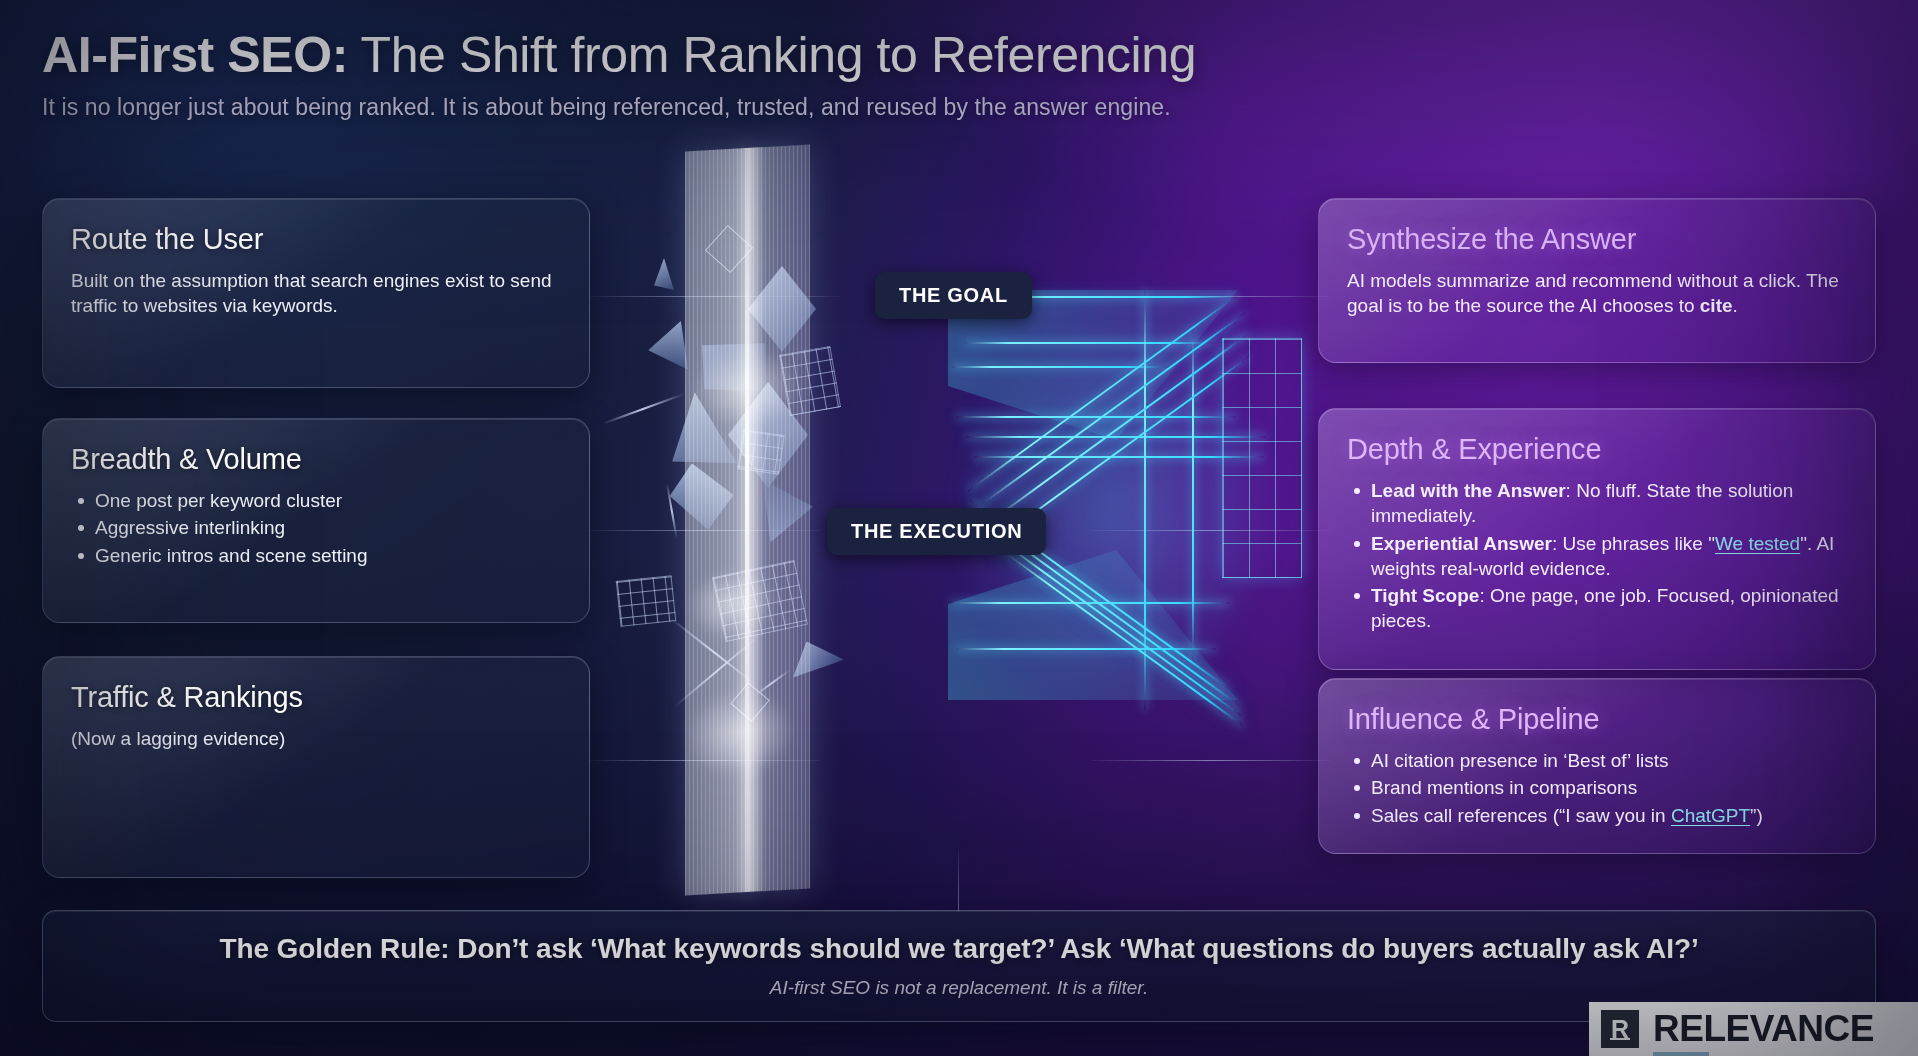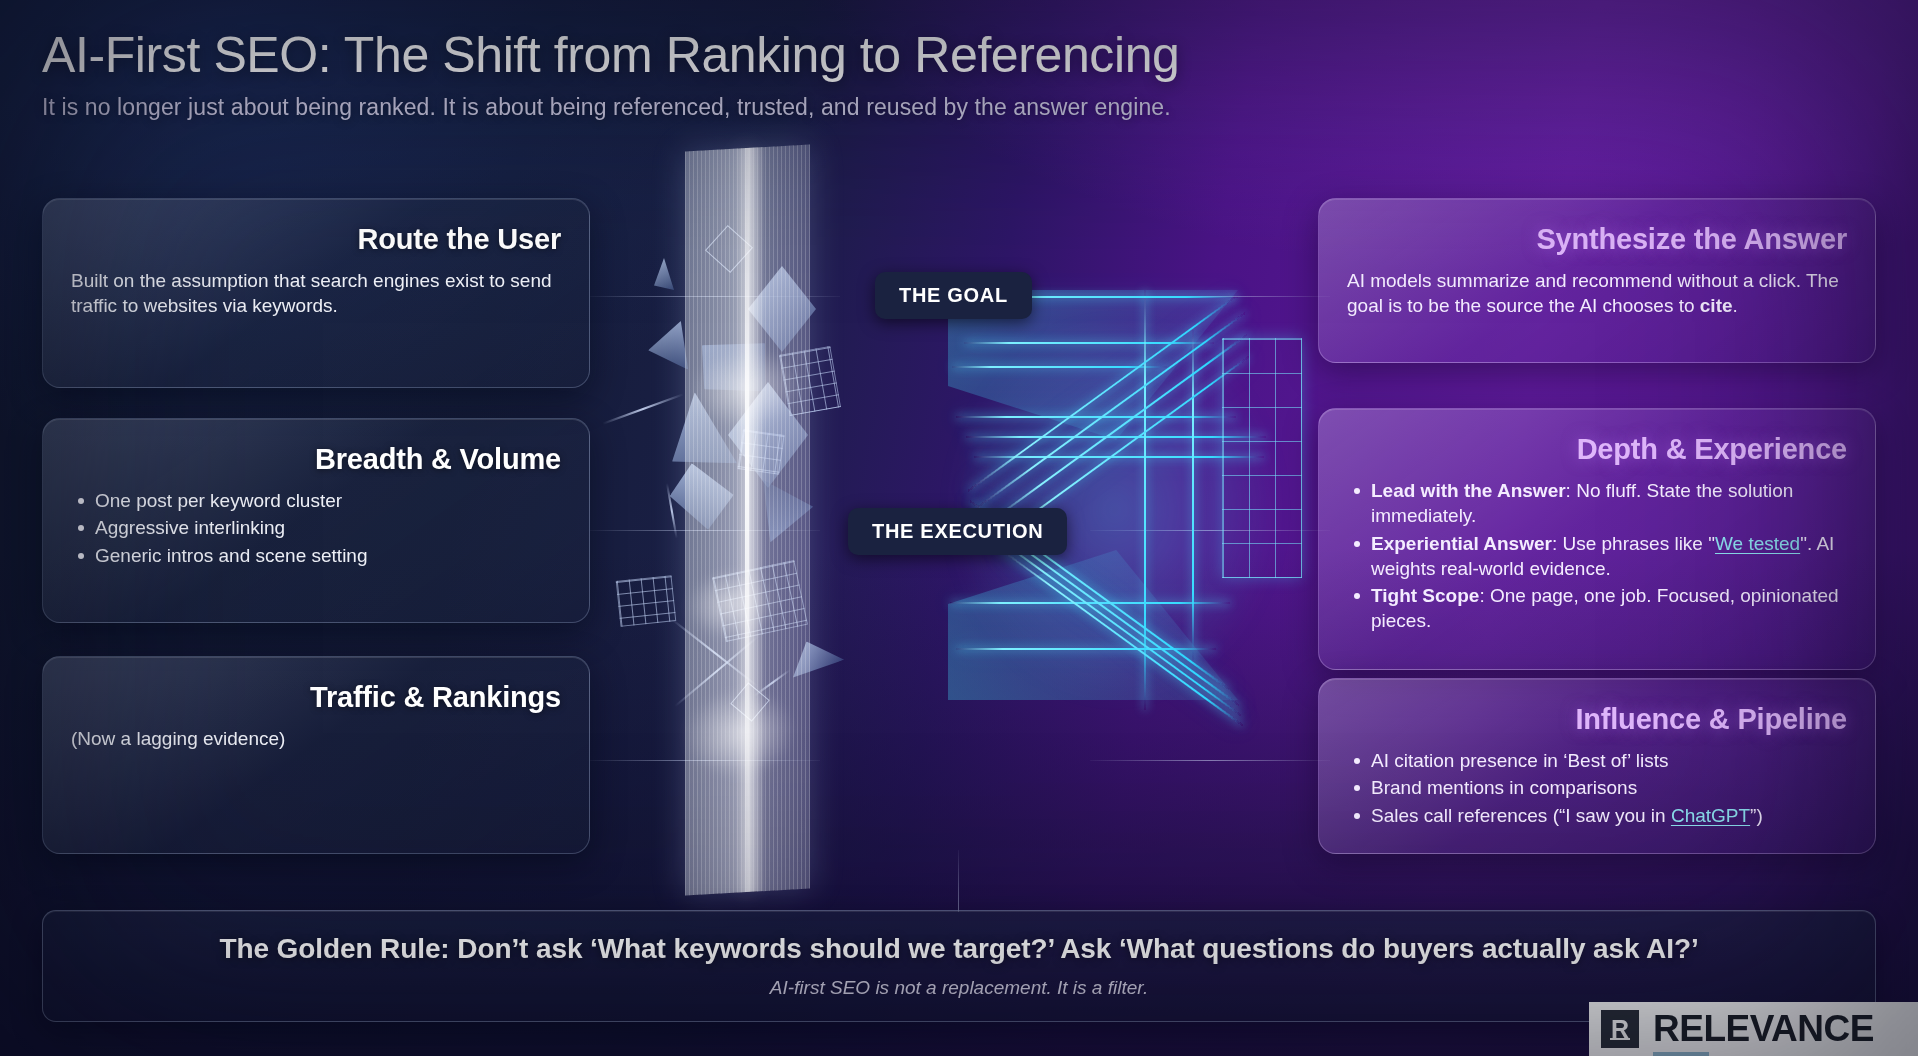--- a/index.html
+++ b/index.html
@@ -43,21 +43,21 @@
     position: absolute; inset: 0;
     box-shadow: inset 0 0 220px 60px rgba(6,7,22,0.55);
   }
 
   
   .header { position: absolute; left: 42px; top: 26px; width: 1760px; }
   .title {
     font-size: 50px; letter-spacing: -0.4px; color: #ffffff;
     white-space: nowrap; text-shadow: 0 2px 14px rgba(0,0,0,0.45);
   }
-  .title .strong { font-weight: 400; }
+  .title .strong { font-weight: 700; }
   .title .light  { font-weight: 400; }
   .subtitle {
     margin-top: 10px;
     font-size: 23px; font-weight: 400;
     color: #c9c6de; letter-spacing: 0.1px; white-space: nowrap;
     text-shadow: 0 1px 8px rgba(0,0,0,0.4);
   }
 
   
   .connector {
@@ -194,23 +194,22 @@
     background: linear-gradient(145deg, rgba(120,132,162,0.40), rgba(36,46,74,0.34) 48%, rgba(24,32,58,0.40));
     border: 1px solid rgba(160,175,210,0.30);
     box-shadow: 0 10px 34px rgba(3,6,20,0.48), inset 0 1px 0 rgba(255,255,255,0.13);
   }
   .card-right {
     background: linear-gradient(145deg, rgba(206,178,238,0.36), rgba(118,62,176,0.30) 46%, rgba(70,26,124,0.36));
     border: 1px solid rgba(212,184,244,0.34);
     box-shadow: 0 10px 34px rgba(20,4,40,0.45), inset 0 1px 0 rgba(255,255,255,0.15);
   }
   .card h3 {
-    font-size: 29px; font-weight: 700; letter-spacing: -0.2px;
+    font-size: 29px; font-weight: 400; letter-spacing: -0.2px;
     margin-bottom: 12px;
-    text-align: right;
   }
   .card-left h3  { color: #ffffff; text-shadow: 0 1px 6px rgba(0,0,0,0.5); }
   .card-right h3 { color: #dfb6fb; text-shadow: 0 0 16px rgba(190,120,250,0.5); }
   .card p, .card li {
     font-size: 19px; line-height: 1.33;
     color: #eef0f7;
   }
   .card-right p, .card-right li { color: #f4ecff; }
   .card ul { list-style: none; }
   .card li {
@@ -359,37 +358,37 @@
 
     <div class="glass-panel">
       <div class="glass-blob" style="left:6px; top:200px; width:110px; height:80px;"></div>
       <div class="glass-blob" style="left:2px; top:420px; width:90px; height:70px;"></div>
       <div class="glass-blob" style="left:0px; top:540px; width:110px; height:90px;"></div>
     </div>
     <div class="glass-core"></div>
   </div>
 
   <div class="pill" style="left:875px; top:272px;">THE GOAL</div>
-  <div class="pill" style="left:848px; top:508px;">THE EXECUTION</div>
+  <div class="pill" style="left:827px; top:508px;">THE EXECUTION</div>
 
   <div class="card card-left" style="left:42px; top:198px; width:548px; height:190px;">
     <h3>Route the User</h3>
     <p>Built on the assumption that search engines exist to send traffic to websites via keywords.</p>
   </div>
 
   <div class="card card-left" style="left:42px; top:418px; width:548px; height:205px;">
     <h3>Breadth &amp; Volume</h3>
     <ul>
       <li>One post per keyword cluster</li>
       <li>Aggressive interlinking</li>
       <li>Generic intros and scene setting</li>
     </ul>
   </div>
 
-  <div class="card card-left" style="left:42px; top:656px; width:548px; height:198px;">
+  <div class="card card-left" style="left:42px; top:656px; width:548px; height:222px;">
     <h3>Traffic &amp; Rankings</h3>
     <p>(Now a lagging evidence)</p>
   </div>
 
   <div class="card card-right" style="left:1318px; top:198px; width:558px; height:165px;">
     <h3>Synthesize the Answer</h3>
     <p><span>AI models summarize and recommend without a click. The goal is to be the source the AI chooses to </span><b>cite</b><span>.</span></p>
   </div>
 
   <div class="card card-right" style="left:1318px; top:408px; width:558px; height:262px;">

